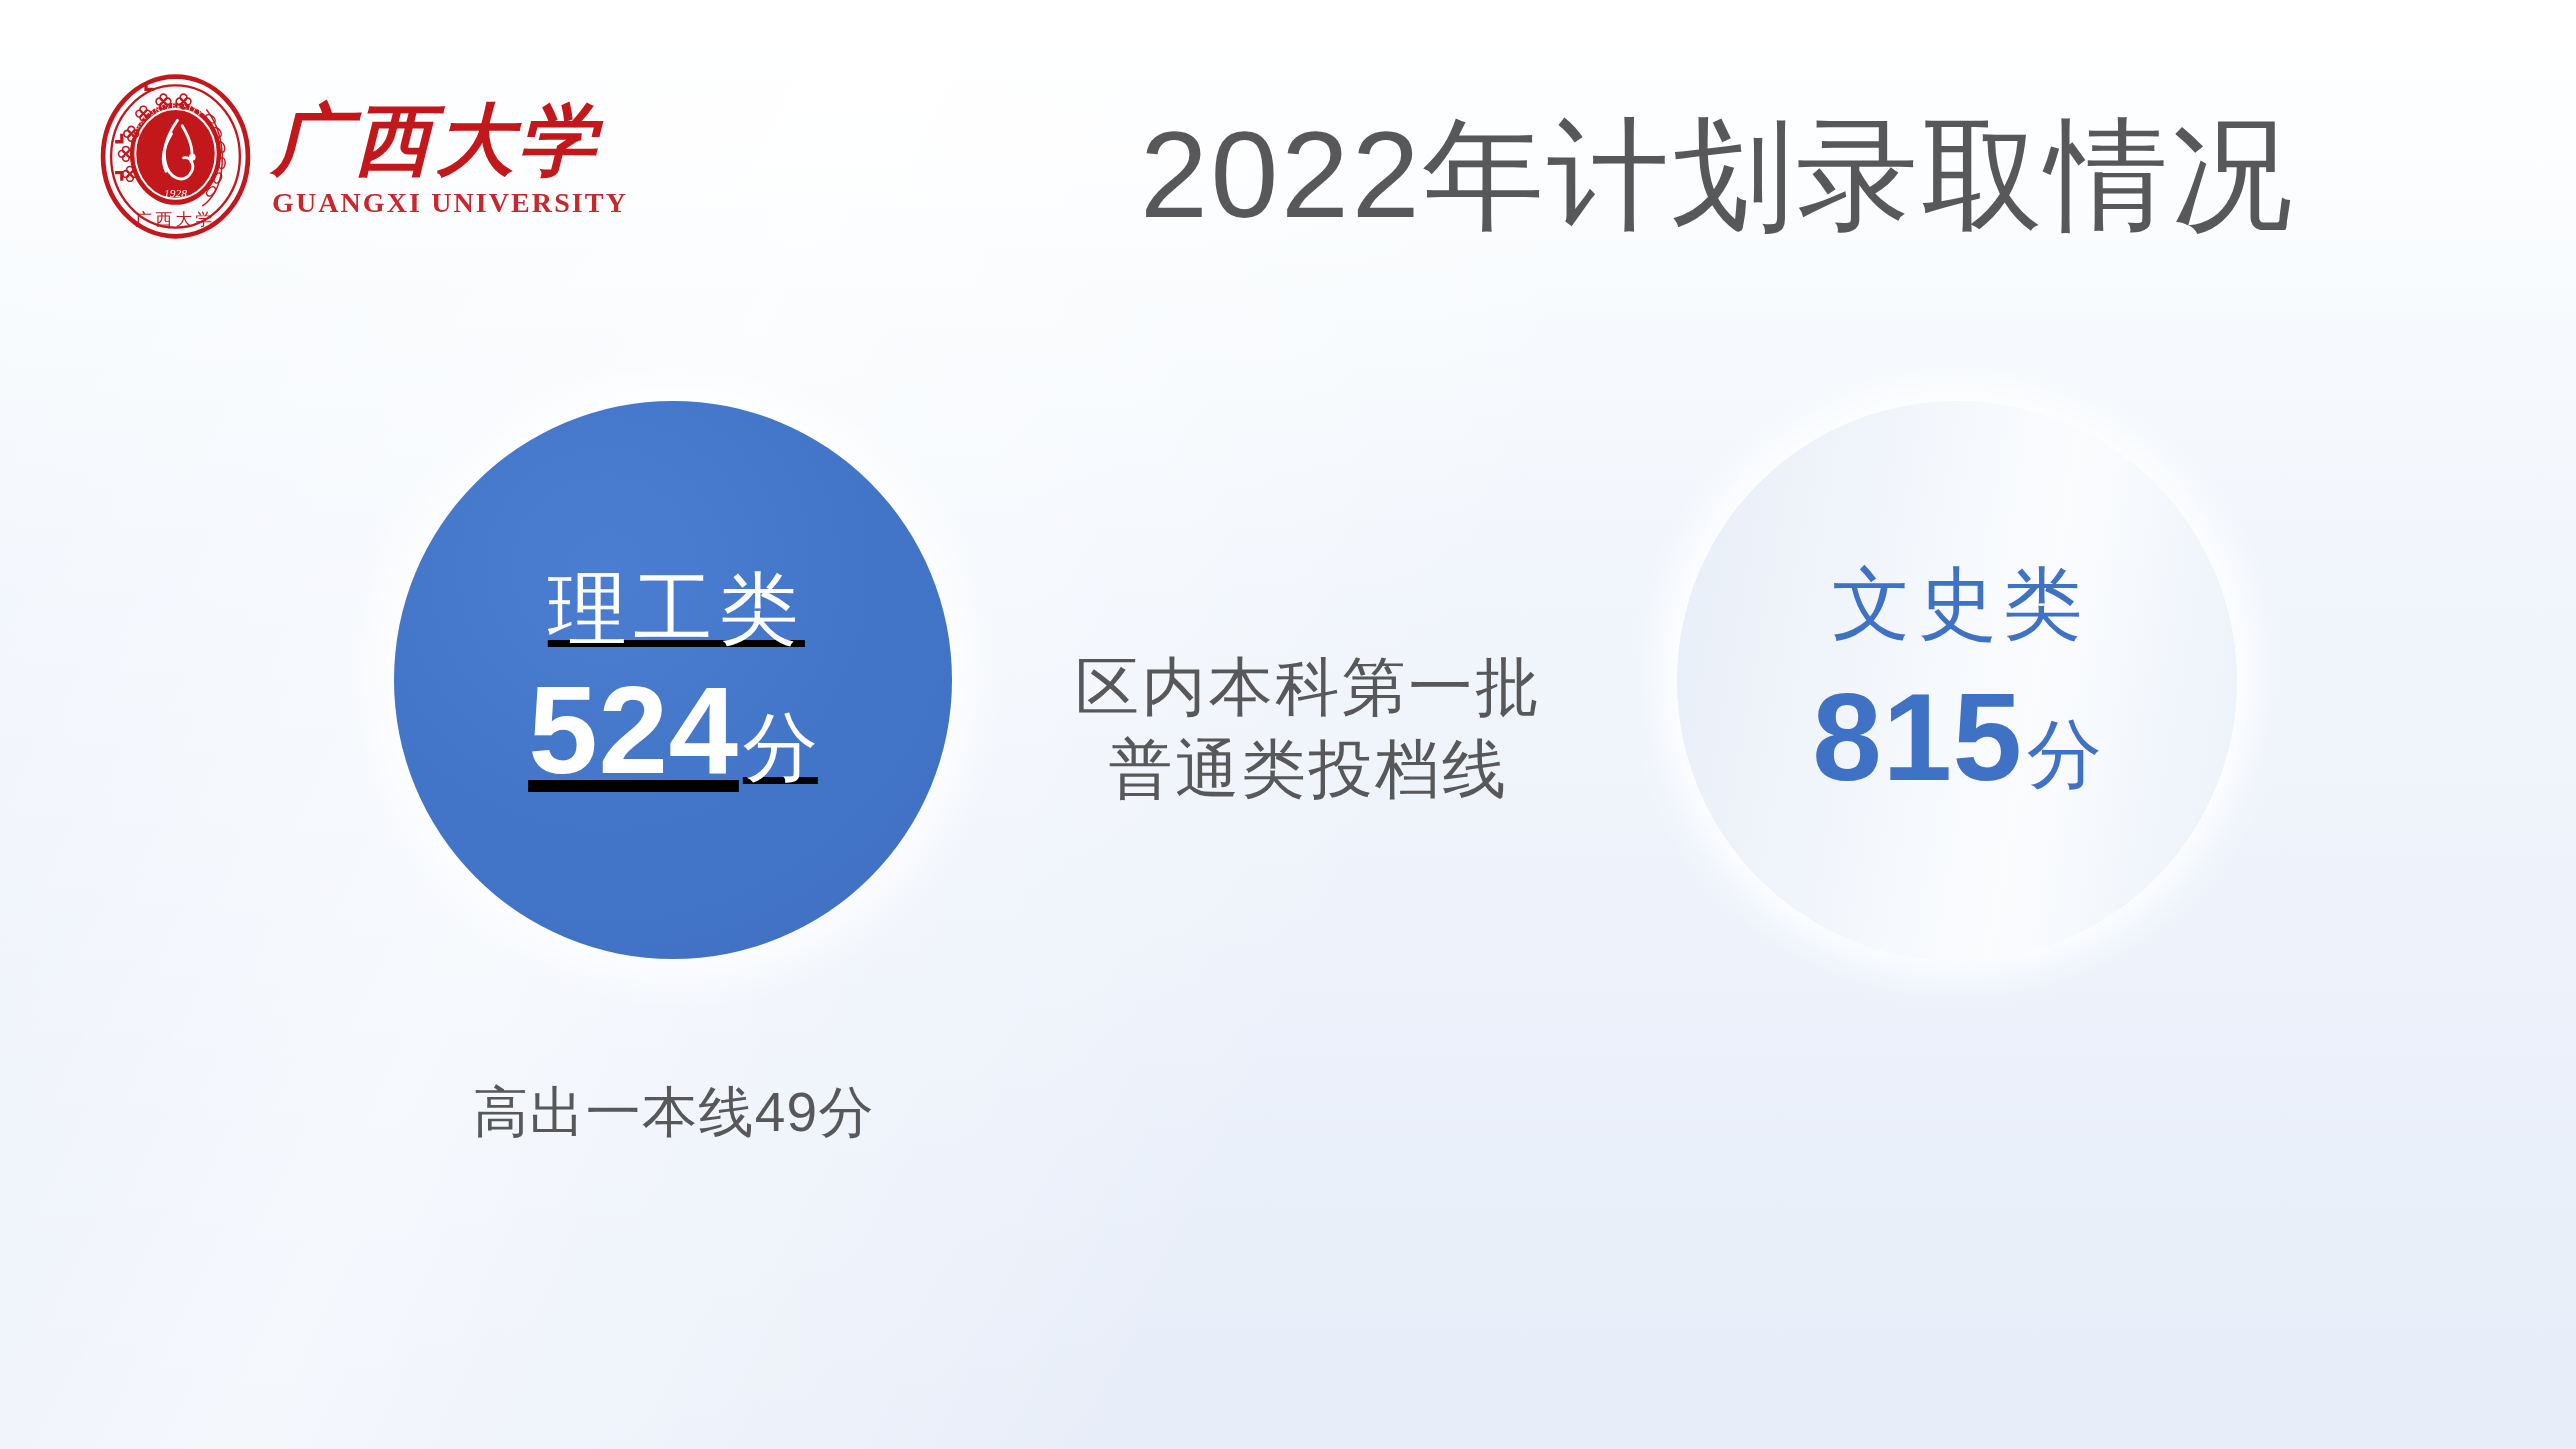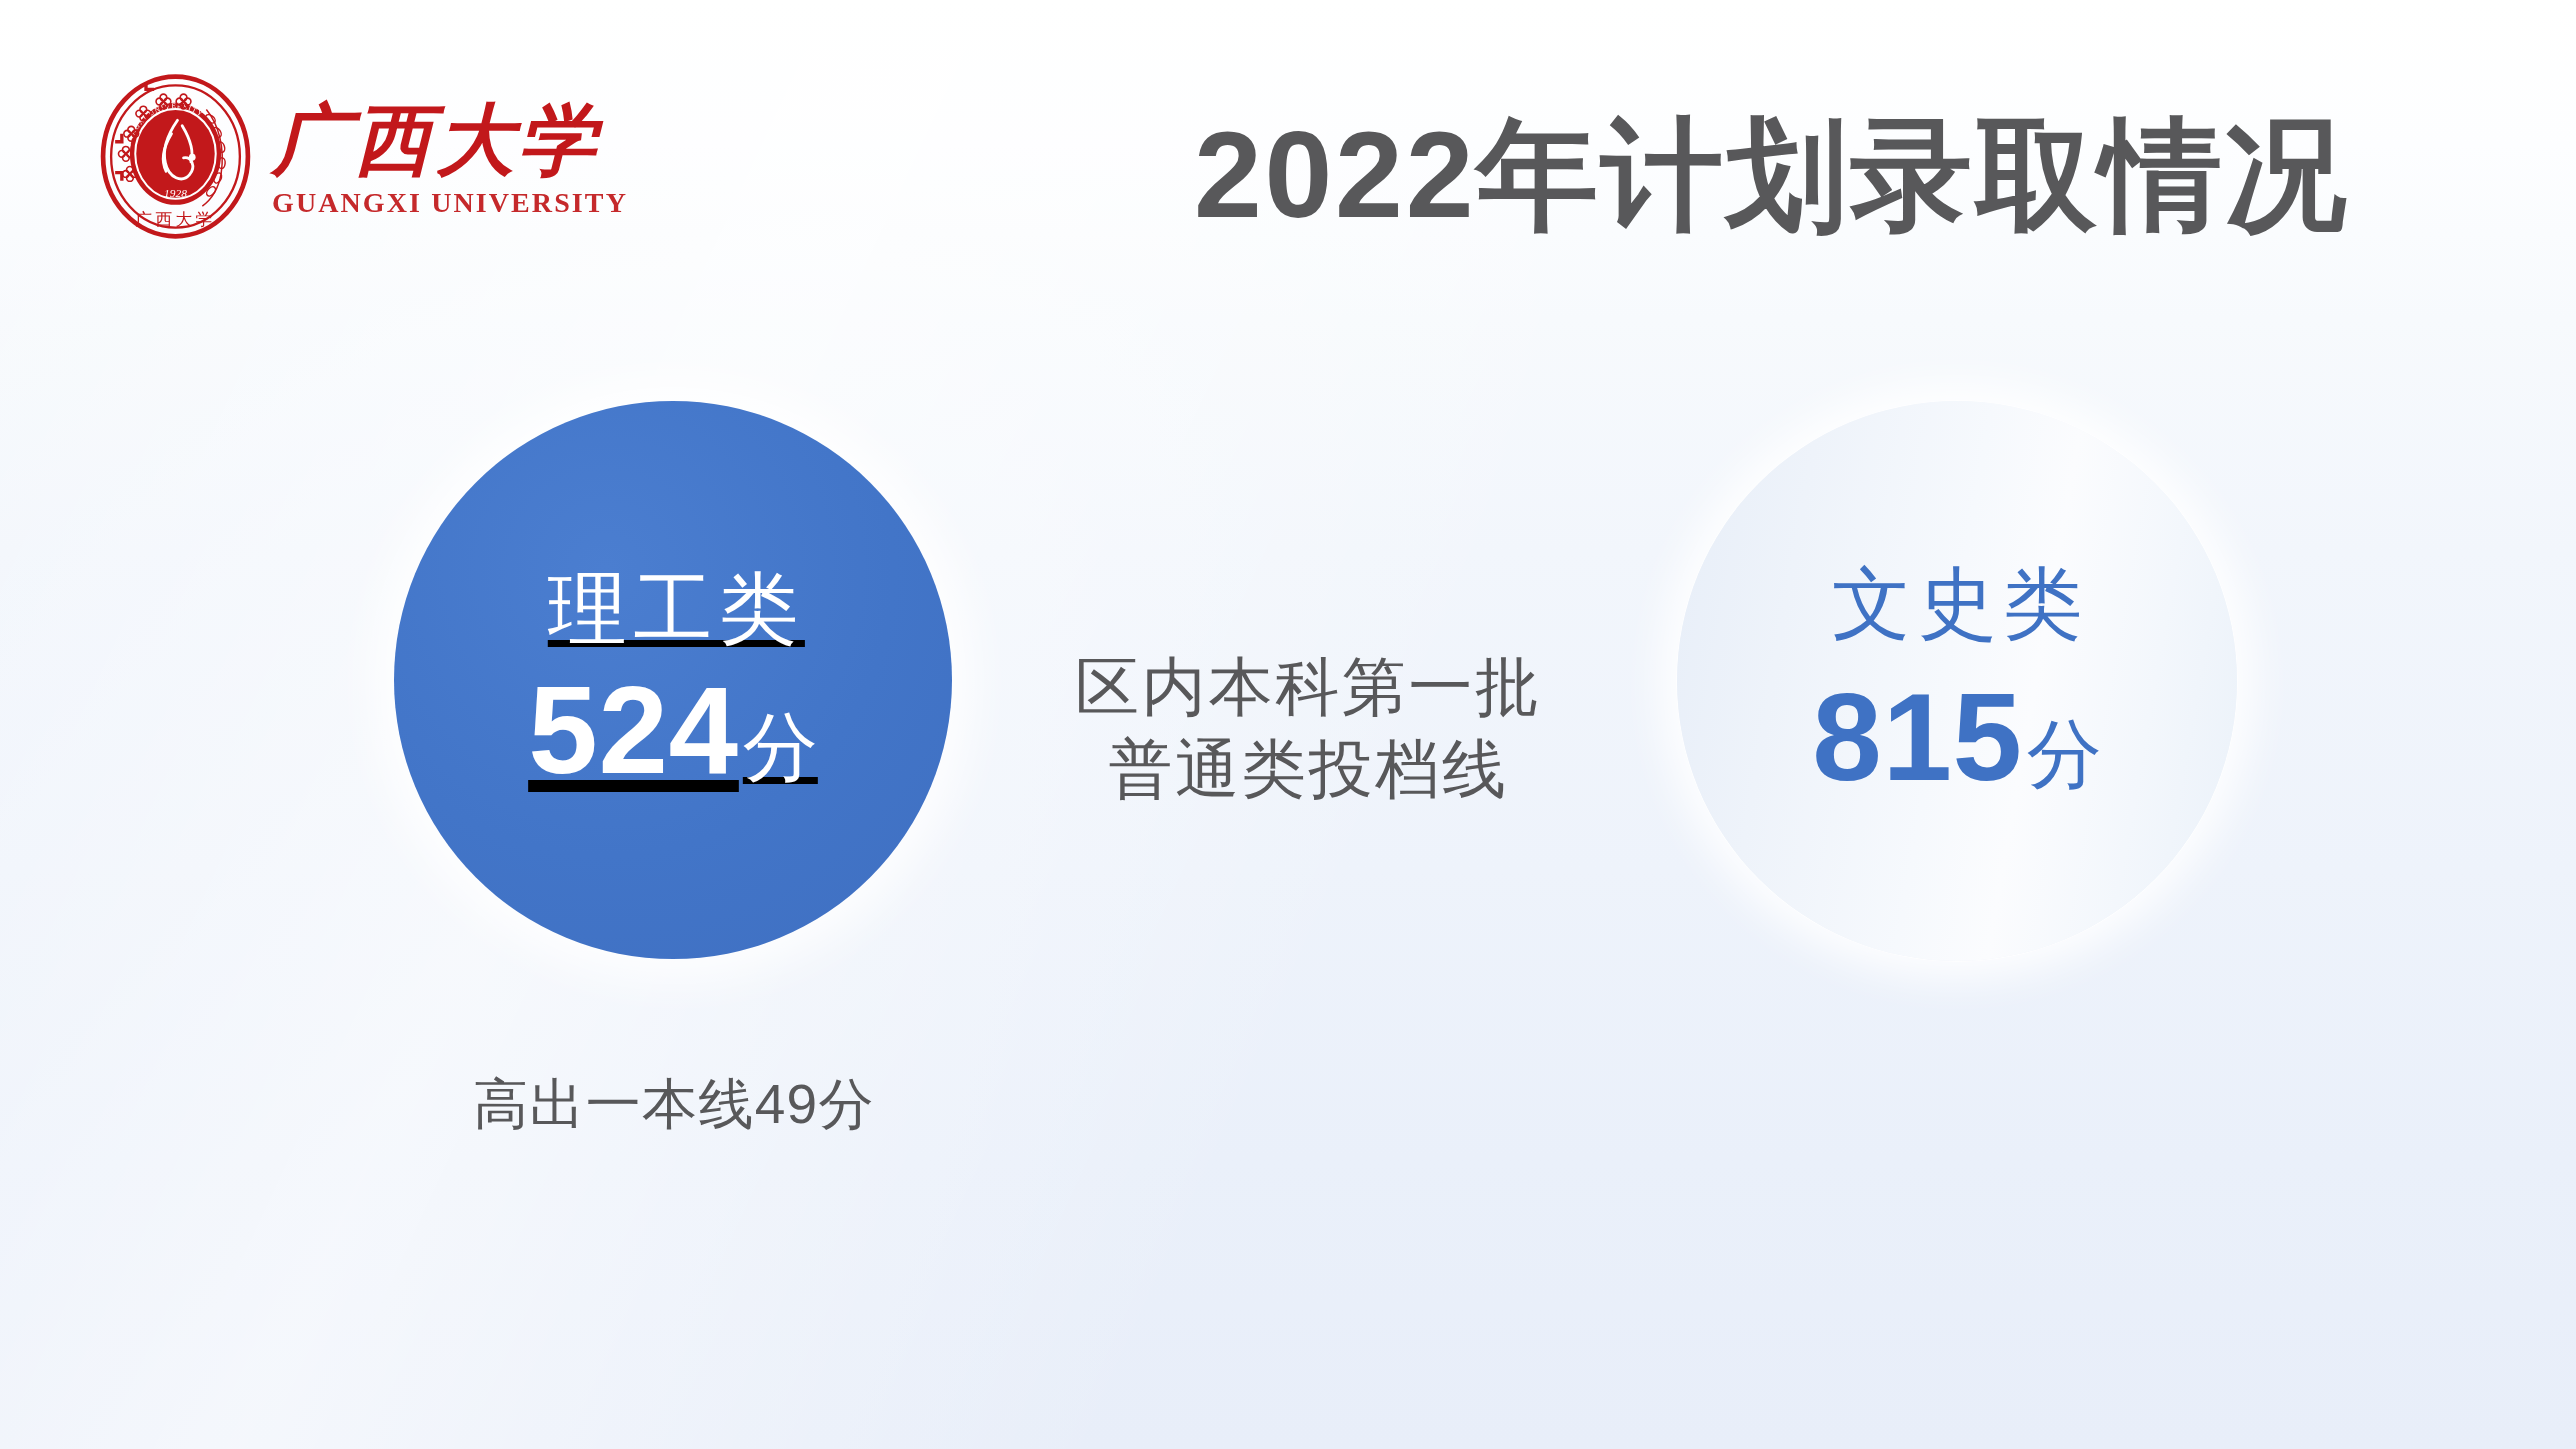--- a/index.html
+++ b/index.html
@@ -80,25 +80,25 @@
     font-weight: 700;
     color: #C5292B;
     letter-spacing: 2.1px;
     margin-top: 6.7px;
     white-space: nowrap;
   }
 
   
   #page-title {
     position: absolute;
-    left: 1194px;
+    left: 1140px;
     top: 114px;
     font-size: 122px;
     line-height: 1;
-    font-weight: 700;
+    font-weight: 400;
     color: #58585A;
     letter-spacing: 2.7px;
     white-space: nowrap;
   }
 
   
   .circle {
     position: absolute;
     border-radius: 50%;
     display: flex;
@@ -188,21 +188,21 @@
     position: absolute;
     top: 1067px;
     width: 738px;
     text-align: center;
     color: #58585A;
     font-size: 55px;
     line-height: 1.38;
     letter-spacing: 1.3px;
   }
   .footnote .fn-line { display: block; white-space: nowrap; }
-  #footnote-science { left: 305px; }
+  #footnote-science { left: 305px; margin-top: 8px; }
   #footnote-arts    { left: 1590px; }
 </style>
 </head>
 <body>
 
 <div id="slide">
 
   <div id="sheen"></div>
 
   <div id="logo-block">

